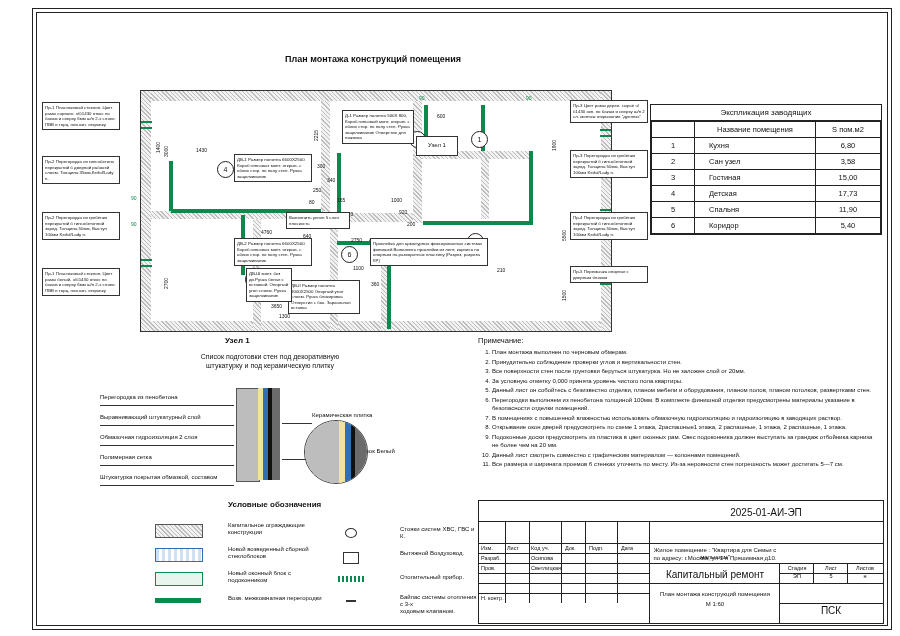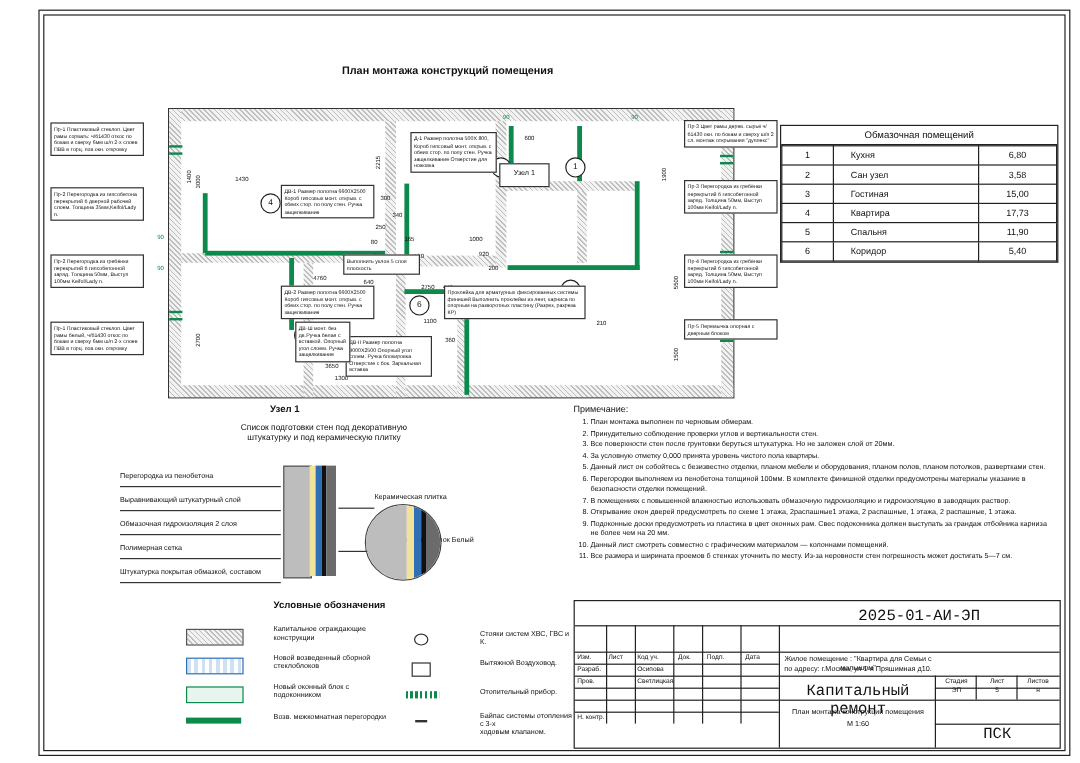--- a/index.html
+++ b/index.html
@@ -49,21 +49,21 @@
   #prim{position:absolute;left:478px;top:336px;width:400px;}
   #prim .h{font-size:7.5px;margin-bottom:3px;}
   #prim ol{margin:0;padding-left:14px;}
   #prim li{font-size:6px;line-height:1.35;margin-bottom:1.5px;color:#111;}
 
   
   #stamp{position:absolute;left:478px;top:500px;width:404px;height:122px;border:1px solid #222;font-size:6px;}
   #stamp .row{position:absolute;border-top:1px solid #222;}
   #stamp .col{position:absolute;border-left:1px solid #222;}
   #stamp .cell{position:absolute;font-size:5.5px;color:#111;line-height:1.15;}
-  #stamp .big{font-size:13px;font-family:Liberation Mono, monospace;}
+  #stamp .big{font-size:10px;}
   #stamp .ctr{text-align:center;}
 </style>
 </head>
 <body>
 
 <div id="sheet">
   <div class="frame"></div>
   <div class="innerframe"></div>
 
   <div id="plan">
@@ -222,41 +222,46 @@
     <div class="note" style="left:330px;top:222px;width:112px;">Проклейка для арматурных фиксированных
 системы финишей
 Выполнить проклейки из лент, карниса
 по опорным на разворотных пластину
 (Разрез, разреза КР)</div>
     <div class="note" style="left:246px;top:196px;width:58px;">Выполнить уклон 5 слоя
 плоскость</div>
   </div>
 
   <div id="expl">
-    <div class="hd">Обмазочная помещений</div>
+    <div class="hd">Экспликация заводящих</div>
     <table>
       <tbody>
+          <tr>
+        <td></td>
+        <td>Название помещения</td>
+        <td>S пом.м2</td>
+      </tr>
       <tr>
         <td>1</td>
         <td class="lft">Кухня</td>
         <td>6,80</td>
       </tr>
       <tr>
         <td>2</td>
         <td class="lft">Сан узел</td>
         <td>3,58</td>
       </tr>
       <tr>
         <td>3</td>
         <td class="lft">Гостиная</td>
         <td>15,00</td>
       </tr>
       <tr>
         <td>4</td>
-        <td class="lft">Квартира</td>
+        <td class="lft">Детская</td>
         <td>17,73</td>
       </tr>
       <tr>
         <td>5</td>
         <td class="lft">Спальня</td>
         <td>11,90</td>
       </tr>
       <tr>
         <td>6</td>
         <td class="lft">Коридор</td>

